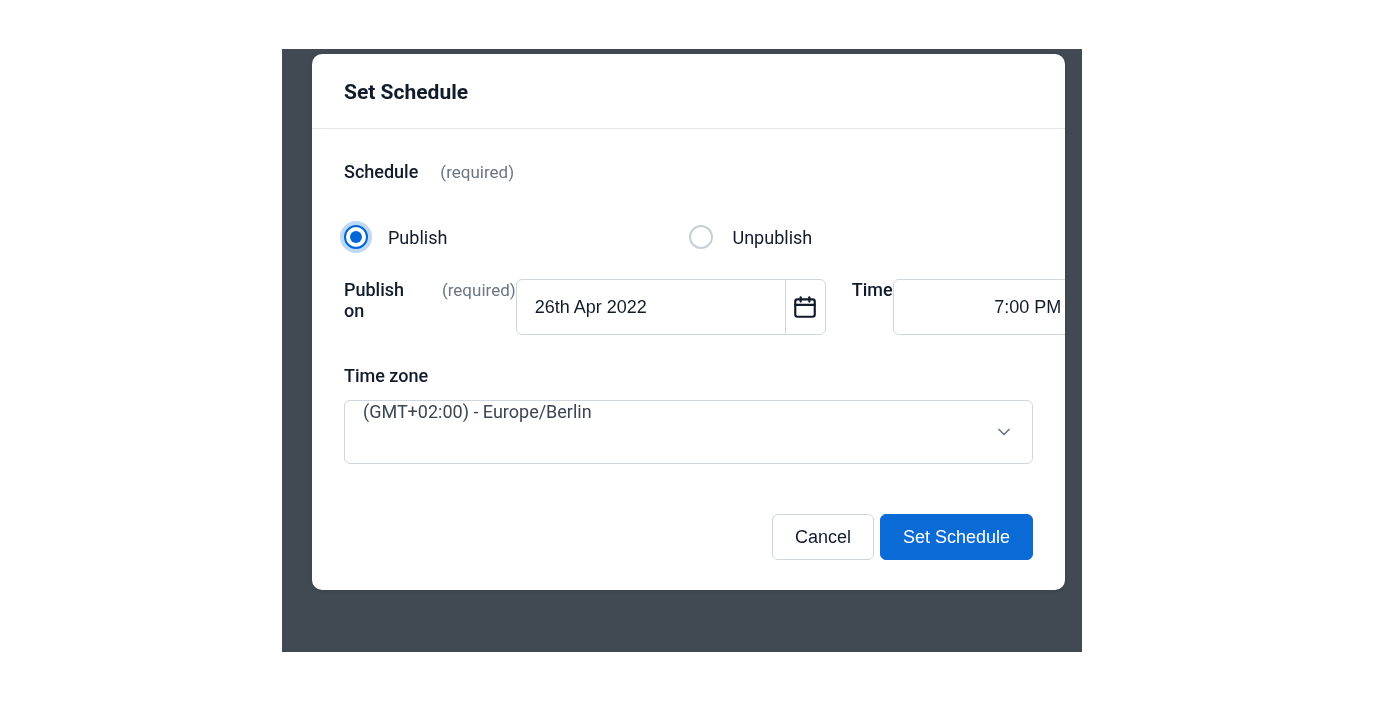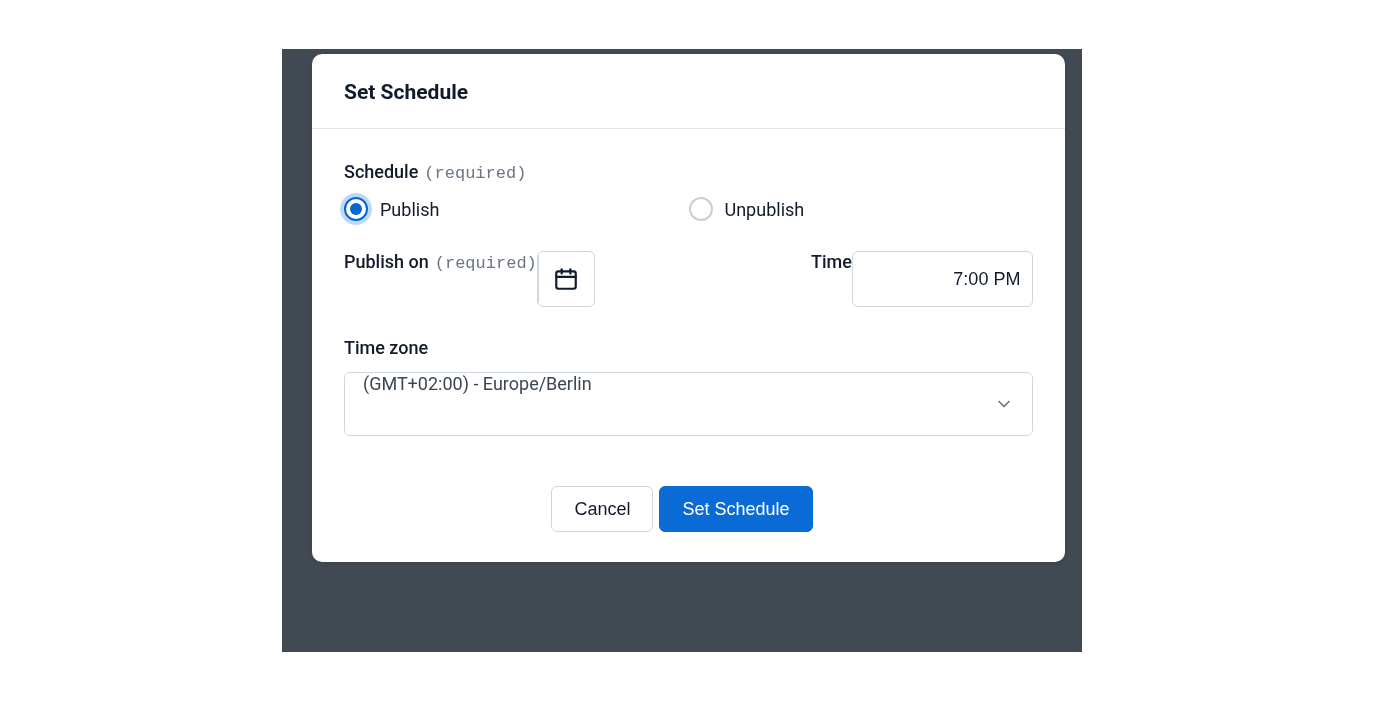--- a/index.html
+++ b/index.html
@@ -48,38 +48,38 @@
     .field-group {
       margin-bottom: 30px;
     }
     .field-label {
       font-size: 18px;
       color: #111b2b;
       font-weight: 500;
       margin-bottom: 14px;
       display: flex;
       align-items: baseline;
-      gap: 6px;
+      gap: 22px;
     }
     .field-label .required {
       color: #6b7684;
       font-weight: 400;
       font-size: 17px;
-      font-family: Liberation Mono, monospace;
     }
     .radio-row {
       display: flex;
       gap: 0;
     }
     .radio-option {
       display: flex;
       align-items: center;
-      gap: 12px;
+      gap: 20px;
       width: 50%;
       cursor: pointer;
+      margin-top: 29px;
     }
     .radio-option .radio-circle {
       width: 24px;
       height: 24px;
       border-radius: 50%;
       border: 2px solid #c9ced6;
       background: #fff;
       flex-shrink: 0;
       position: relative;
     }
@@ -159,21 +159,21 @@
     .select-chevron {
       position: absolute;
       right: 18px;
       top: 50%;
       transform: translateY(-50%);
       pointer-events: none;
     }
     .dialog-footer {
       padding: 10px 32px 30px 19px;
       display: flex;
-      justify-content: center;
+      justify-content: flex-end;
       gap: 6px;
     }
     .btn {
       height: 46px;
       padding: 0 22px;
       border-radius: 6px;
       font-size: 18px;
       font-weight: 500;
       cursor: pointer;
       display: inline-flex;
@@ -223,20 +223,21 @@
       </div>
     </div>
 
     <div class="field-group row-2col">
       <div class="col wide">
         <div class="field-label">
           <span>Publish on</span>
           <span class="required">(required)</span>
         </div>
         <div class="input-wrap">
+          <input type="text" class="text-input" value="26th Apr 2022" style="">
           <div class="input-addon">
             <span>
               <svg width="26" height="26" viewBox="0 0 24 24" fill="none" stroke="#111b2b" stroke-width="2" stroke-linecap="round" stroke-linejoin="round">
                 <rect x="3" y="5" width="18" height="16" rx="2"></rect>
                 <line x1="3" y1="10" x2="21" y2="10"></line>
                 <line x1="8" y1="3" x2="8" y2="7"></line>
                 <line x1="16" y1="3" x2="16" y2="7"></line>
               </svg>
             </span>
           </div>

